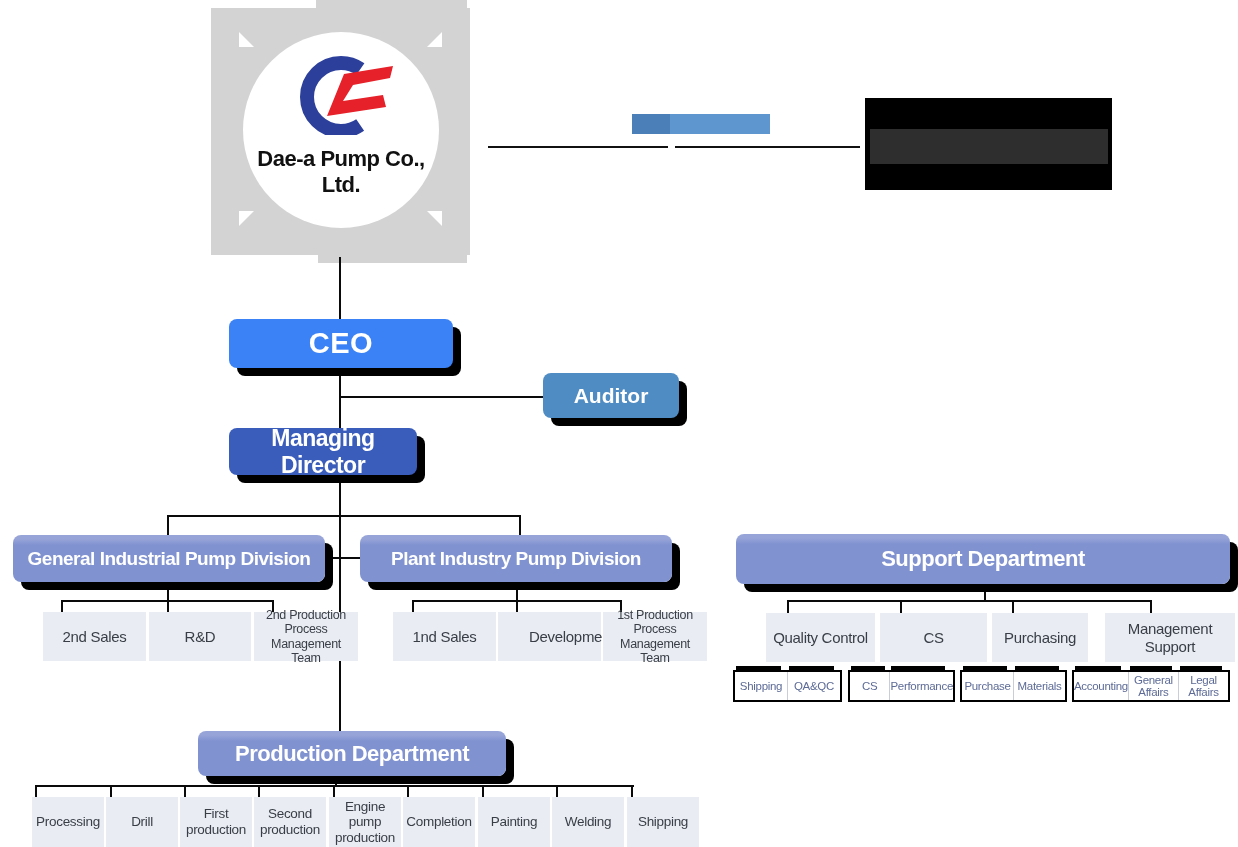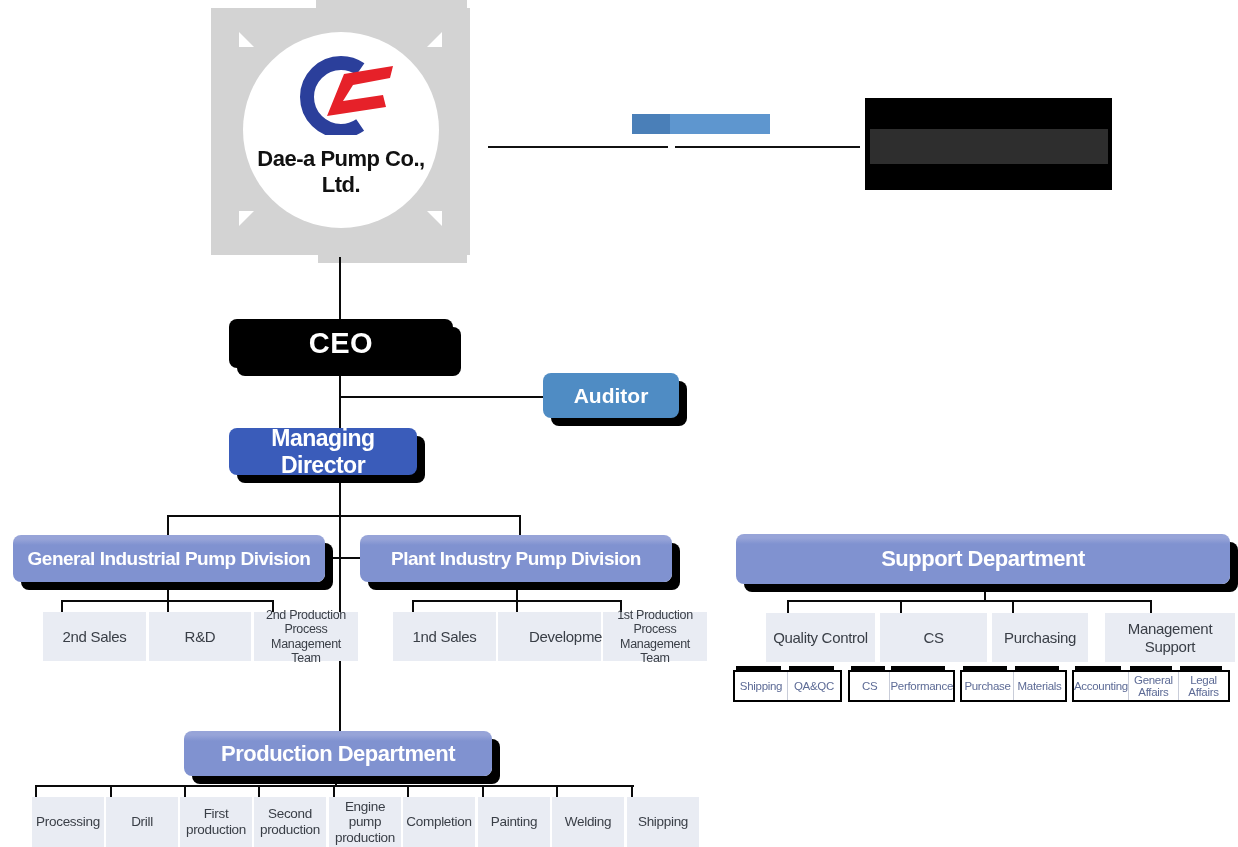--- a/index.html
+++ b/index.html
@@ -24,21 +24,21 @@
     font-size:22px; font-weight:700; color:#111; letter-spacing:-0.5px; }
 
   
   .hl-bar{ position:absolute; top:114px; height:20px; }
   .dark-box{ position:absolute; left:865px; top:98px; width:247px; height:92px; background:#000; }
   .dark-box-inner{ position:absolute; left:5px; top:31px; width:238px; height:35px; background:#2e2e2e; }
 
   
   .node{ position:absolute; display:flex; align-items:center; justify-content:center;
     color:#fff; border-radius:8px; box-shadow:8px 8px 0 #000; text-align:center; }
-  .node.ceo{ background:#000000; font-size:29px; font-weight:700; letter-spacing:0.5px; }
+  .node.ceo{ background:#3b82f6; font-size:29px; font-weight:700; letter-spacing:0.5px; }
   .node.md{ background:#3a5cba; font-size:23px; font-weight:700; letter-spacing:-0.5px; }
   .node.auditor{ background:#4f8cc4; font-size:21px; font-weight:700; }
   .node.peri{ background:linear-gradient(#97a4d8 0 4px, #8092d0 10px);
     font-weight:700; letter-spacing:-0.5px; }
   .node.division{ font-size:19px; }
   .node.dept{ font-size:22px; }
 
   .team{ position:absolute; display:flex; align-items:center; justify-content:center;
     background:#e9ecf3; color:#393e46; text-align:center; font-size:15px; line-height:1.2;
     letter-spacing:-0.3px;margin-left:32px; }
@@ -184,21 +184,21 @@
     <div class="subcell">
         <span class="tick"></span>
         <span>General Affairs</span>
       </div>
     <div class="subcell">
         <span class="tick"></span>
         <span>Legal Affairs</span>
       </div>
   </div>
 
-  <div class="node peri dept" style="left:184px; top:731px; width:308px; height:45px;">Production Department</div>
+  <div class="node peri dept" style="left:198px; top:731px; width:308px; height:45px;">Production Department</div>
 
   <div class="team prod" style="left:0px;">Processing</div>
   <div class="team prod" style="left:74px;">Drill</div>
   <div class="team prod" style="left:148px;">First production</div>
   <div class="team prod" style="left:222px;">Second production</div>
   <div class="team prod" style="left:297px;">Engine pump production</div>
   <div class="team prod" style="left:371px;">Completion</div>
   <div class="team prod" style="left:446px;">Painting</div>
   <div class="team prod" style="left:520px;">Welding</div>
   <div class="team prod" style="left:595px;">Shipping</div>

